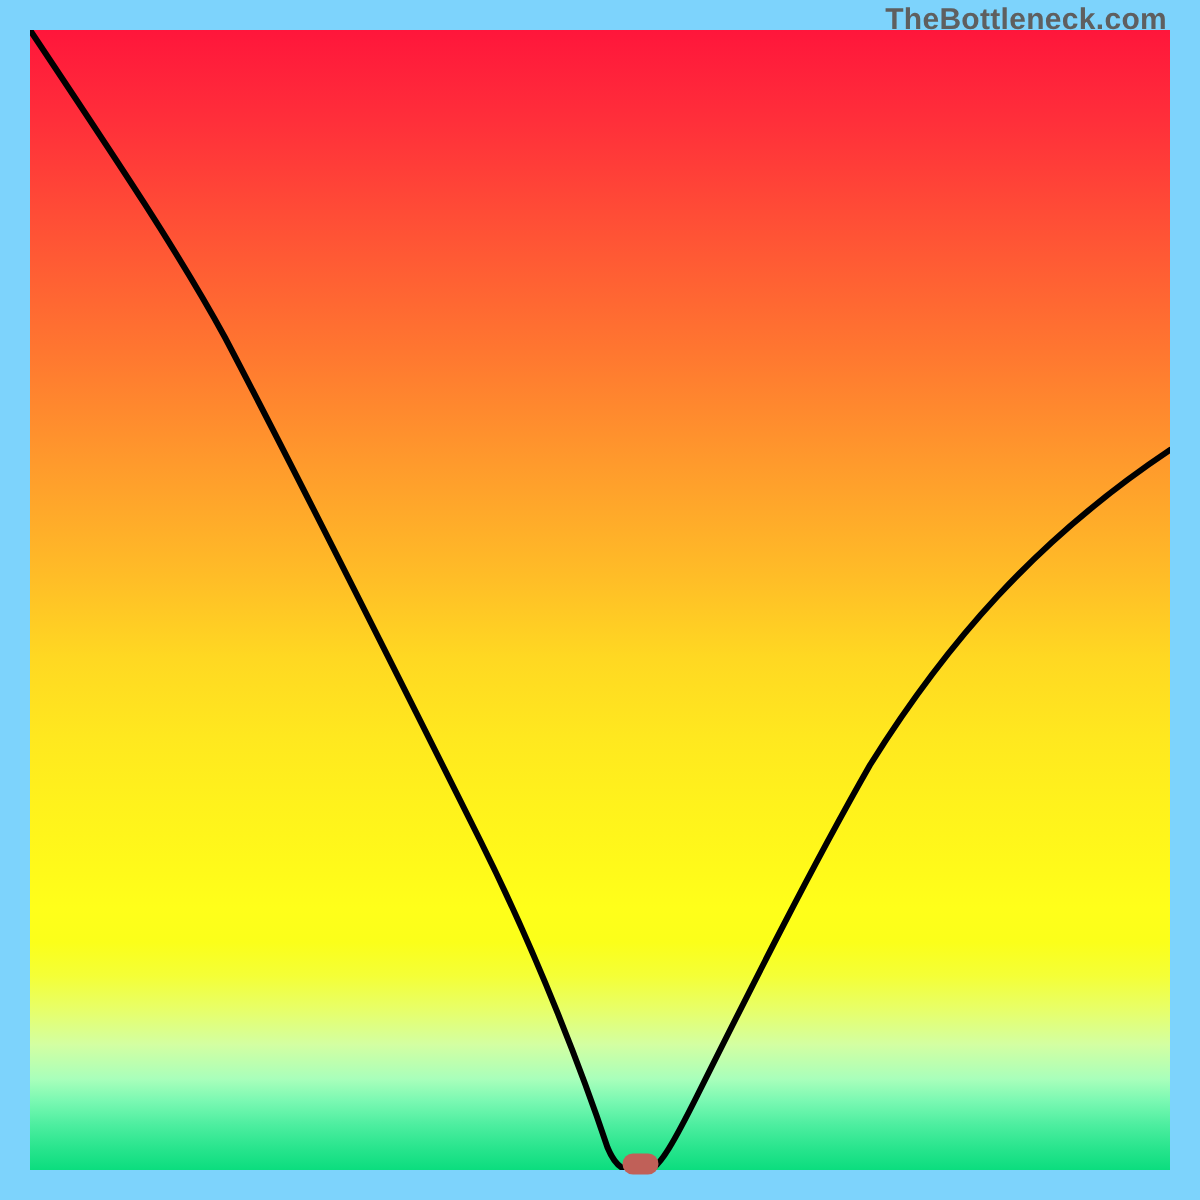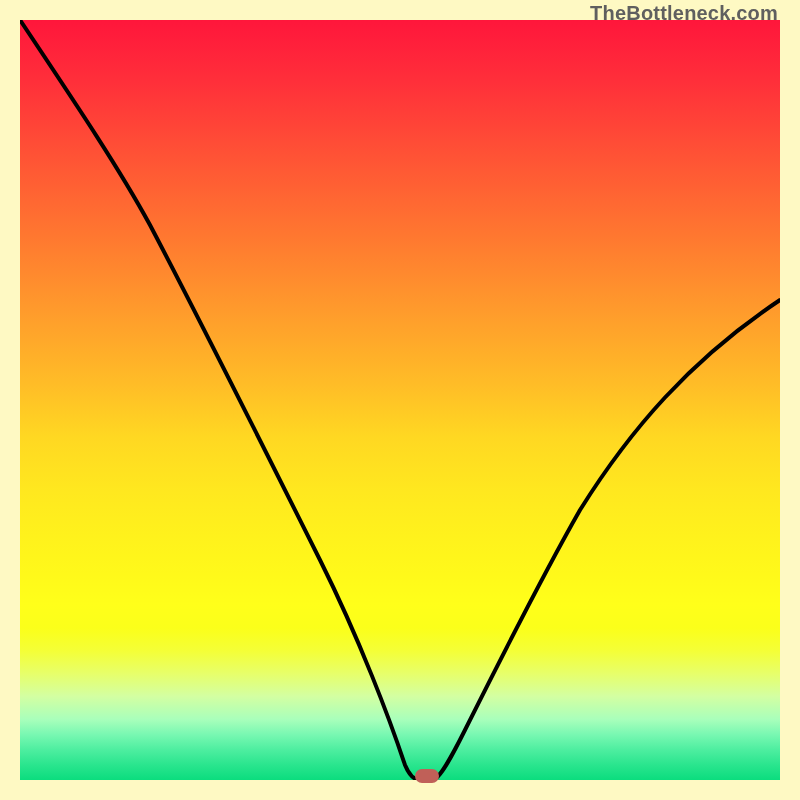--- a/index.html
+++ b/index.html
@@ -8,21 +8,21 @@
     width: 800px;
     height: 800px;
     background: #000;
     overflow: hidden;
     font-family: Arial, Helvetica, sans-serif;
   }
   .frame {
     position: relative;
     width: 800px;
     height: 800px;
-    background: #fef9c3;
+    background: #7dd3fc;
   }
   .plot-area {
     position: absolute;
     left: 20px;
     top: 20px;
     width: 760px;
     height: 760px;
     background: linear-gradient(
       to bottom,
       #ff163b 0%,

